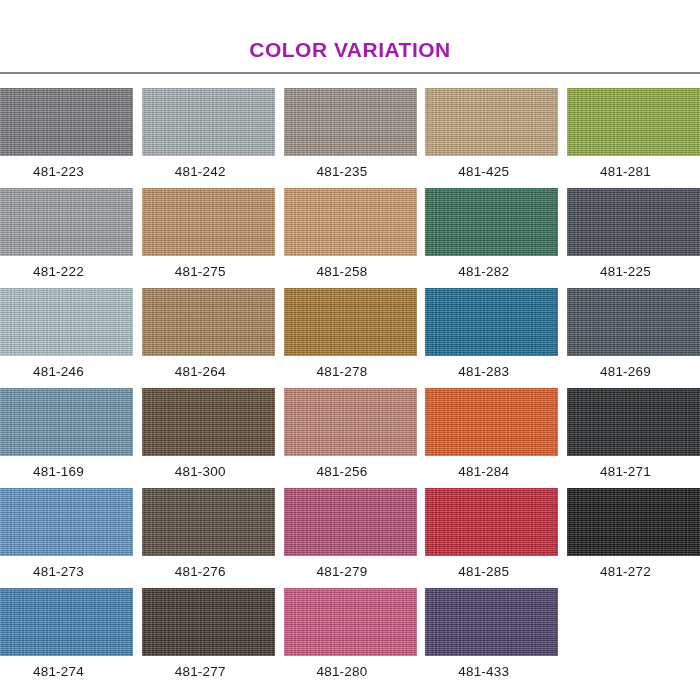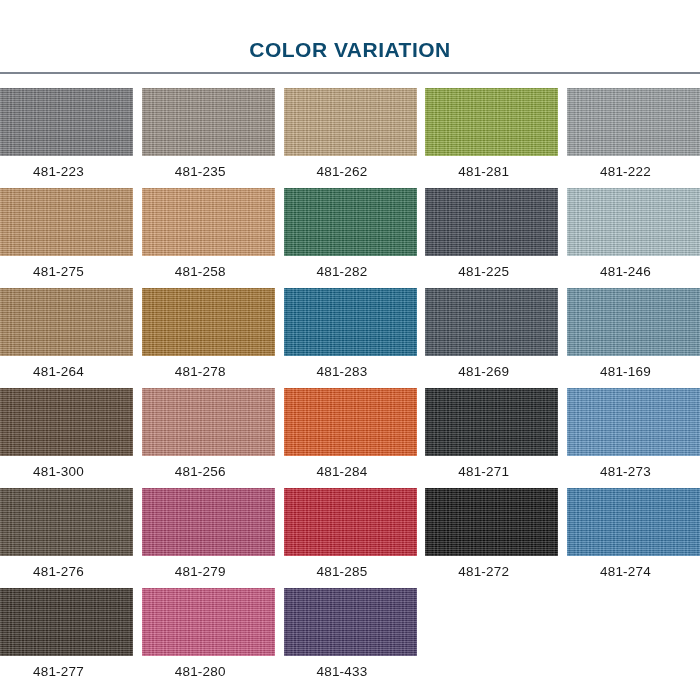--- a/index.html
+++ b/index.html
@@ -24,21 +24,21 @@
     display: flex;
     align-items: center;
     justify-content: center;
     border-bottom: 2px solid #7e8590;
     box-sizing: border-box;
   }
   .header-title {
     font-size: 21px;
     font-weight: bold;
     letter-spacing: 0.5px;
-    color: #0c4a6e;
+    color: #a21caf;
     font-family: "Liberation Sans", sans-serif;
     margin-top: 28px;
   }
   .grid {
     padding-top: 14px;
     display: grid;
     grid-template-columns: repeat(5, 133px);
     column-gap: 8.75px;
     row-gap: 0px;
     box-sizing: border-box;
@@ -98,26 +98,30 @@
   <div class="header" style="border-bottom-color: rgb(126, 133, 144);">
     <div class="header-title">COLOR VARIATION</div>
   </div>
 
   <div class="grid" id="swatch-grid">
       <div class="cell">
         <div class="swatch" style="background-color: rgb(119, 120, 124);"></div>
         <div class="label">481-223</div>
       </div>
       <div class="cell">
+        <div class="swatch" style="background-color: rgb(168, 177, 180);"></div>
+        <div class="label">481-242</div>
+      </div>
+      <div class="cell">
         <div class="swatch" style="background-color: rgb(154, 144, 134);"></div>
         <div class="label">481-235</div>
       </div>
       <div class="cell">
         <div class="swatch" style="background-color: rgb(194, 166, 127);"></div>
-        <div class="label">481-262</div>
+        <div class="label">481-425</div>
       </div>
       <div class="cell">
         <div class="swatch" style="background-color: rgb(143, 170, 62);"></div>
         <div class="label">481-281</div>
       </div>
       <div class="cell">
         <div class="swatch" style="background-color: rgb(154, 160, 163);"></div>
         <div class="label">481-222</div>
       </div>
       <div class="cell">

